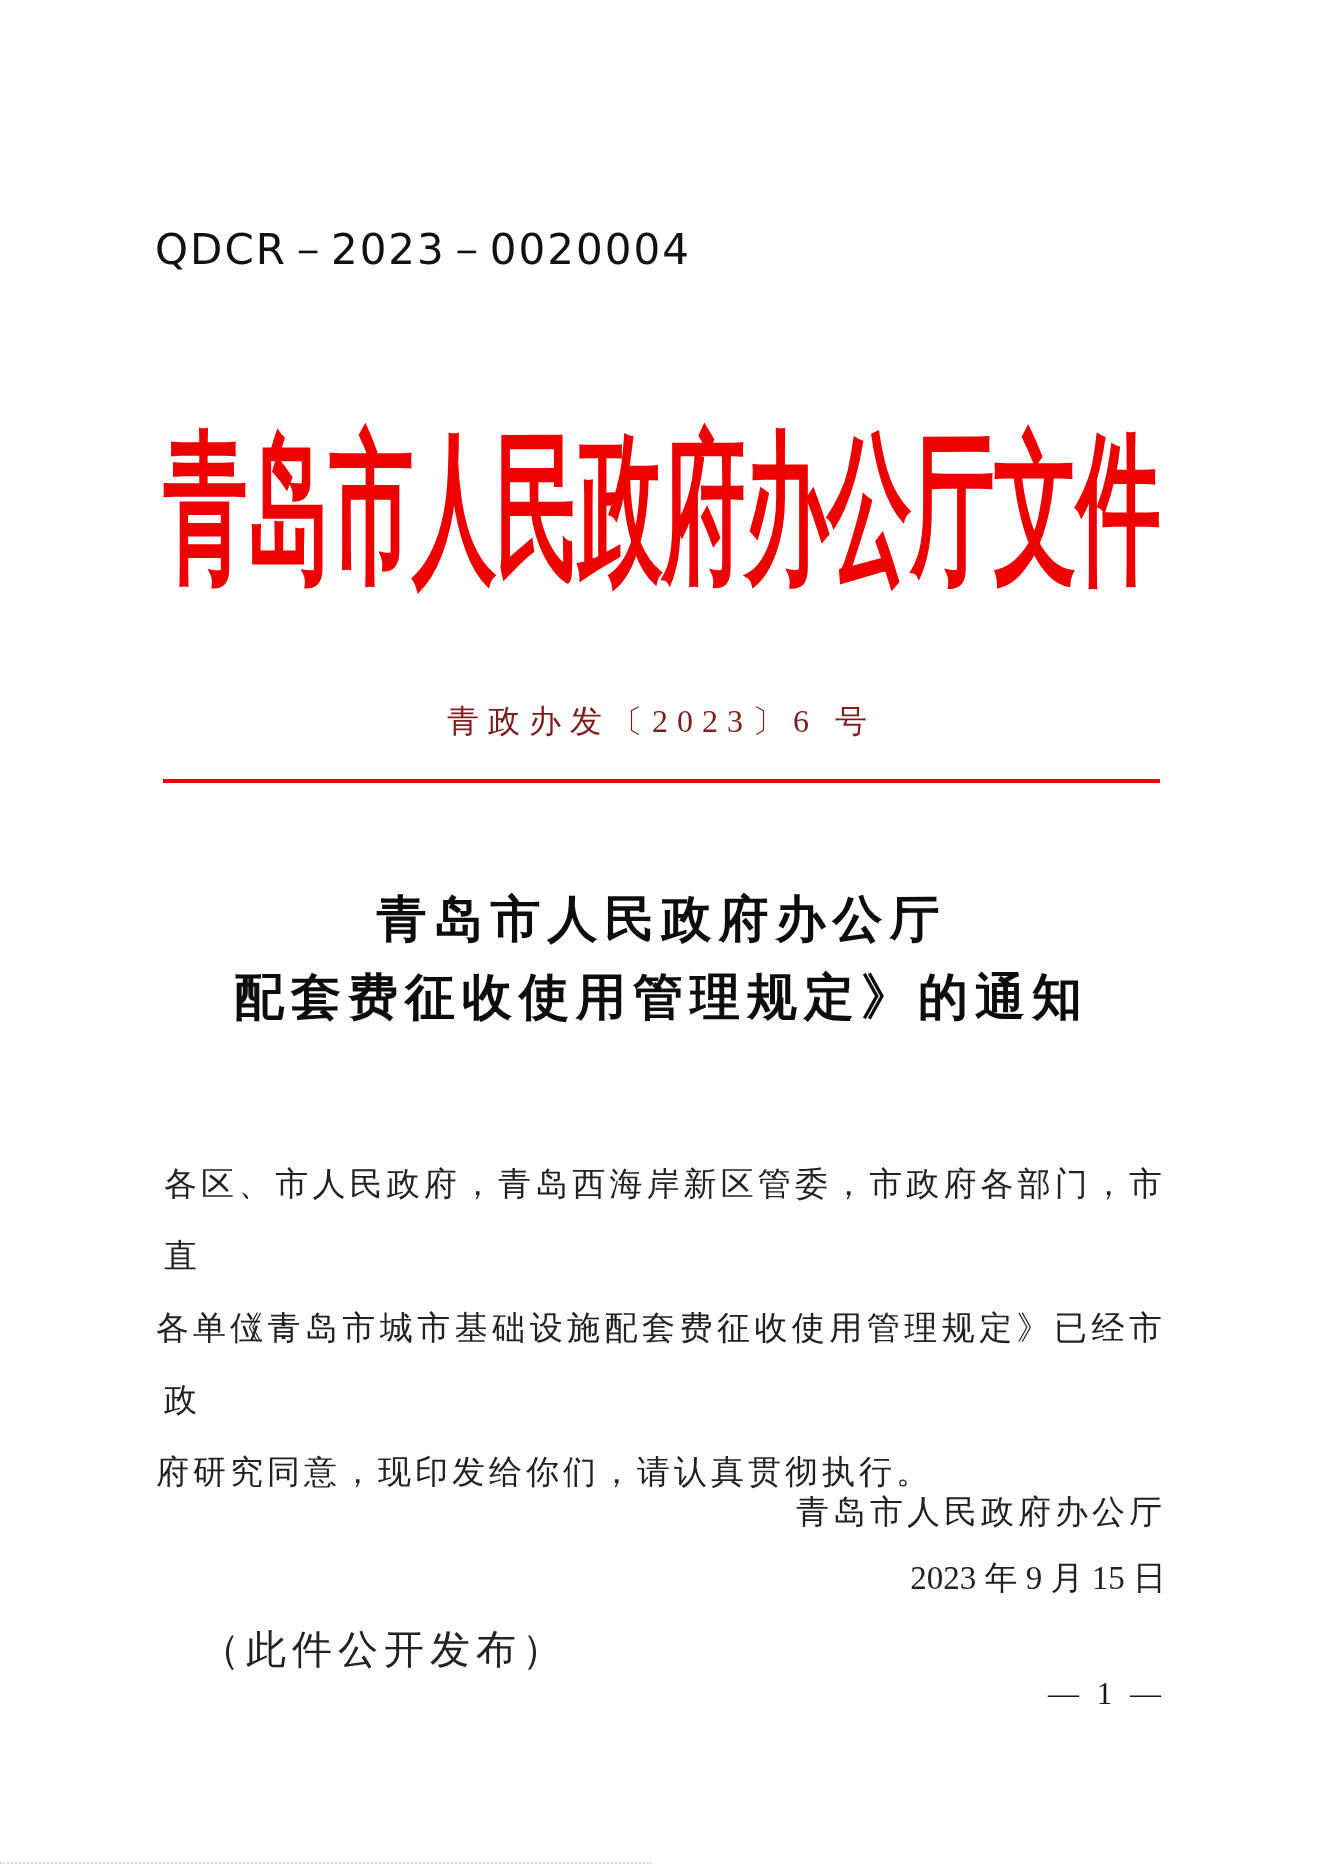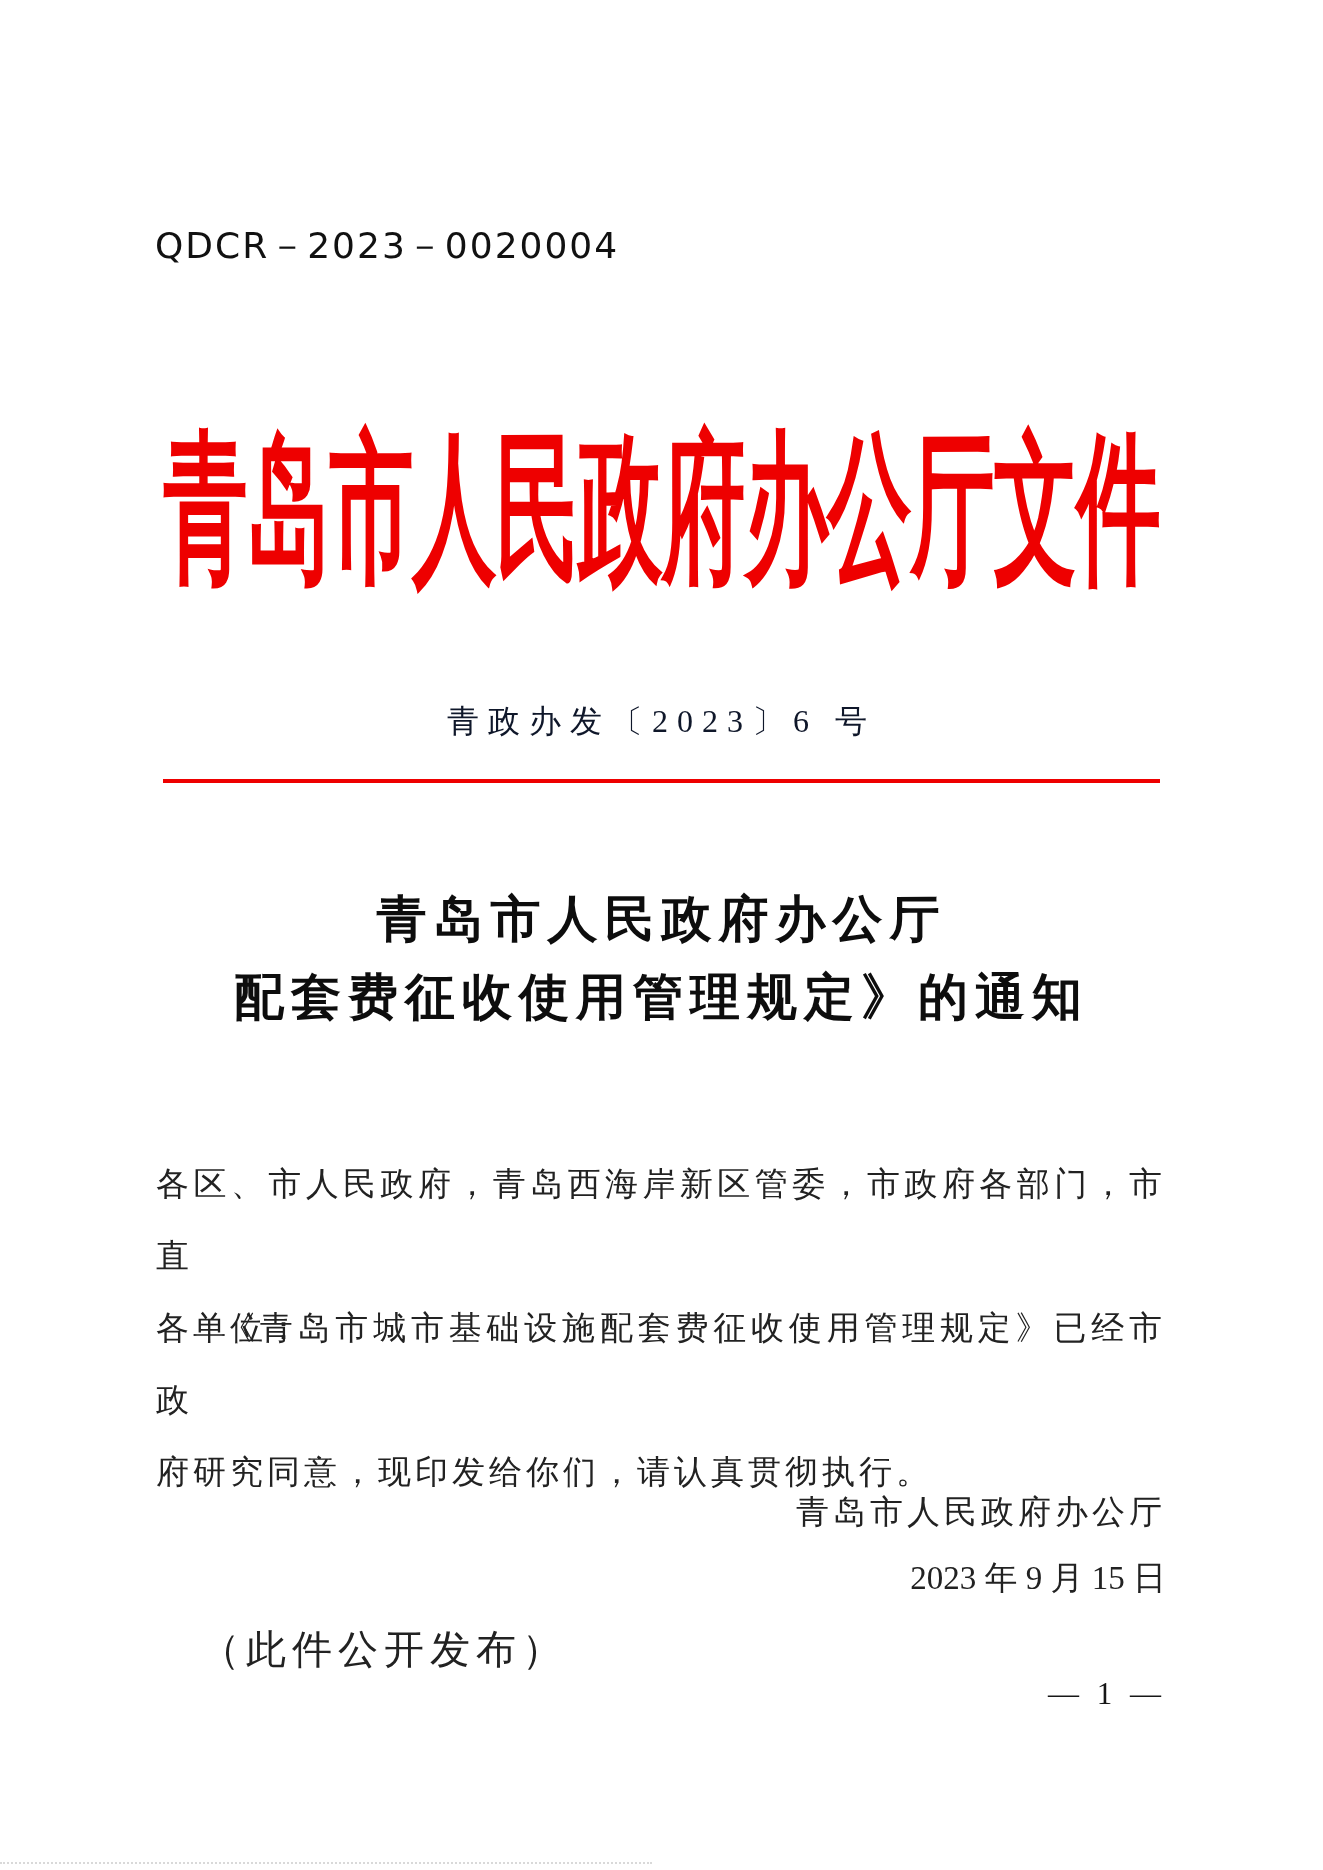--- a/index.html
+++ b/index.html
@@ -15,21 +15,21 @@
     background: #ffffff;
     overflow: hidden;
     font-family: "Liberation Serif", "DejaVu Serif", serif;
     color: #1a1a1a;
   }
   .doc-code {
     position: absolute;
     top: 222px;
     left: 155px;
     font-family: "DejaVu Sans", "Liberation Sans", sans-serif;
-    font-size: 36px;
+    font-size: 42px;
     letter-spacing: 2px;
     color: #111111;
     white-space: nowrap;
   }
   .masthead {
     position: absolute;
     top: 385px;
     left: 0;
     width: 1323px;
     height: 170px;
@@ -50,21 +50,21 @@
     letter-spacing: -1px;
   }
   .doc-number {
     position: absolute;
     top: 700px;
     left: 0;
     width: 1323px;
     text-align: center;
     font-size: 32px;
     letter-spacing: 9px;
-    color: #0f172a;
+    color: #7f1d1d;
     white-space: nowrap;
   }
   .red-rule {
     position: absolute;
     top: 779px;
     left: 163px;
     width: 997px;
     height: 4px;
     background: #ee0000;
   }
@@ -87,20 +87,21 @@
     font-size: 33px;
     line-height: 72px;
     letter-spacing: 4px;
     color: #222222;
   }
   .salutation { top: 1148px; }
   .paragraph  { top: 1292px; }
   .line-justify {
     text-align: justify;
     text-align-last: justify;
+    margin-left: 8px;
   }
   .line-left {
     text-align: left;
     text-align-last: left;
   }
   .indent-2em { text-indent: 2em; }
   .signature-block {
     position: absolute;
     left: 156px;
     width: 1010px;

